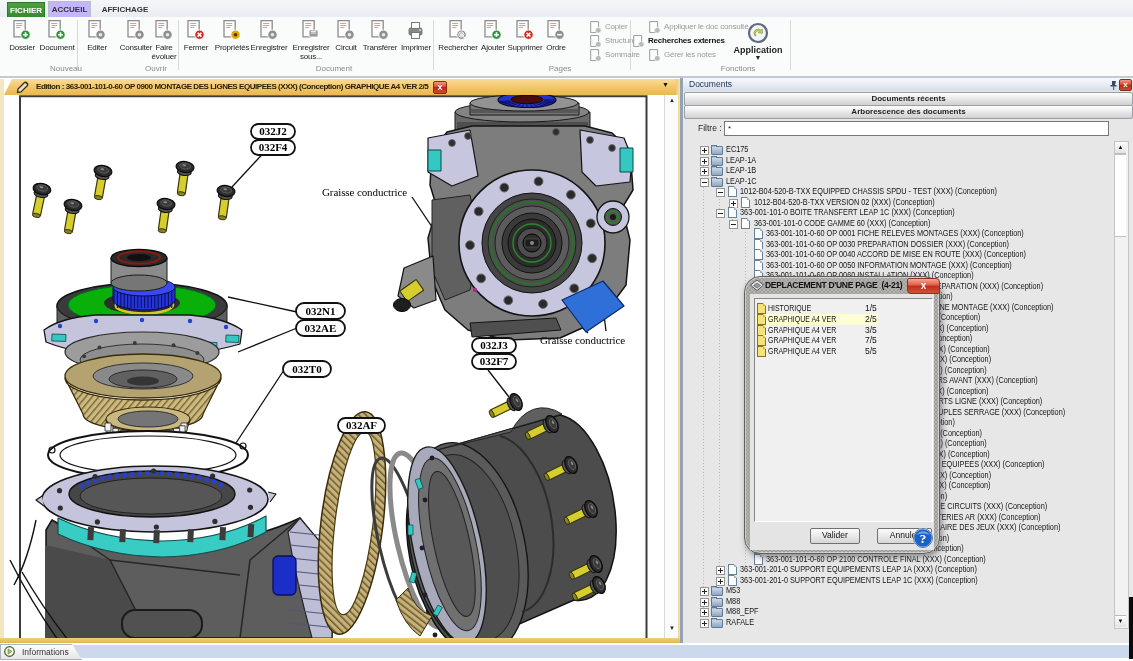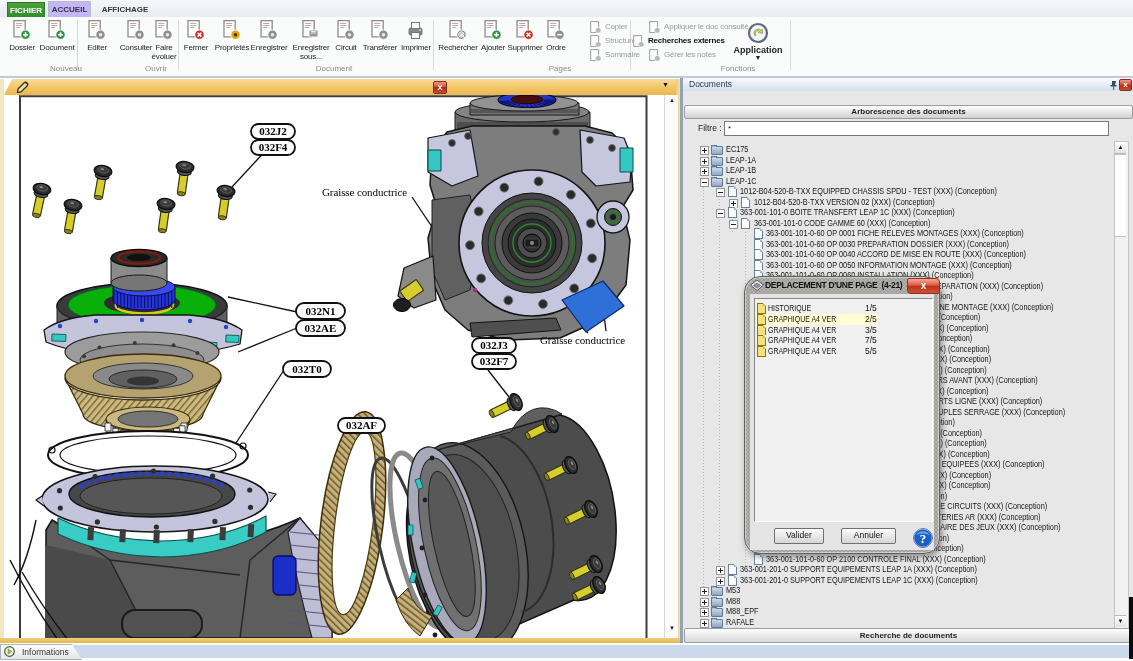--- a/index.html
+++ b/index.html
@@ -59,21 +59,21 @@
 #dlgin{left:5px;top:17px;width:184px;height:256px;background:#e4e4e4;}
 #dlgtitle{left:20px;top:3px;font-size:8.5px;font-weight:bold;color:#111;white-space:nowrap;letter-spacing:-.3px;}
 #dlgclose{left:162px;top:1px;width:31px;height:14px;background:linear-gradient(#f2a896,#dd5a42 45%,#bc2f1c 50%,#cc5236);
  border:1px solid #903020;border-radius:2px 4px 2px 4px;color:#fff;font-size:10px;font-weight:bold;text-align:center;line-height:13px;}
 #dlglist{left:4px;top:4px;width:177px;height:222px;background:#f0f0f0;
  border-top:1px solid #888;border-left:1px solid #888;border-bottom:1px solid #fff;border-right:1px solid #fff;}
 .drow{position:absolute;left:1px;width:160px;height:11px;line-height:11px;font-size:8.5px;color:#111;}
 .drow span.t{transform:scaleX(.82);transform-origin:0 50%;display:inline-block;}
 .drow .n{position:absolute;left:109px;}
 .dbtn{position:absolute;top:234px;height:14px;background:linear-gradient(#fbfbfb,#d6d6d6);
- border:1px solid #707070;border-radius:2px;text-align:center;font-size:8.5px;color:#111;line-height:13px;}
+ border:1px solid #707070;border-radius:2px;text-align:center;font-size:8.5px;color:#111;line-height:13px;margin-left:36px;}
 
 .dot{position:absolute;width:1px;background-image:repeating-linear-gradient(#b8b8b8 0 1px,transparent 1px 3px);}
 .xb{position:absolute;top:2px;width:7px;height:7px;background:#fff;border:1px solid #969696;}
 .xb::before{content:"";position:absolute;left:1px;top:3px;width:5px;height:1px;background:#222;}
 .xb.p::after{content:"";position:absolute;left:3px;top:1px;width:1px;height:5px;background:#222;}
 .fld{position:absolute;top:2px;width:10px;height:7px;background:linear-gradient(#cdd8e6,#90a6c0);border:1px solid #5c7a99;border-radius:1px;}
 .fld::before{content:"";position:absolute;left:-1px;top:-2px;width:4px;height:1px;background:#a9bcd2;border:1px solid #5c7a99;border-bottom:none;}
 .dcc{position:absolute;top:0px;width:7px;height:9px;background:#fff;border:1px solid #68829c;}
 .dcc::before{content:"";position:absolute;right:-1px;top:-1px;border-style:solid;border-width:0 3px 3px 0;border-color:#e7e7e7 #e7e7e7 #9ab0c4 #9ab0c4;}
 .dyel{position:absolute;width:7px;height:9px;background:#f5e27a;border:1px solid #86731a;}
@@ -223,20 +223,21 @@
       <circle cx="11" cy="11" r="9" fill="#f2f4f6" stroke="#5c6b7d" stroke-width="2.2"></circle>
       <path d="M8 14 q-2.5-4 .8-6.2 q2.6-1.8 5 .4 l1.4-1.2 l.3 4.2 l-4.2-.4 l1.3-1.3 q-1.6-1.4-3.2-.3 q-2 1.5-.4 4.3 z" fill="#c6d860" stroke="#7a8a30" stroke-width=".6"></path>
     </svg>
 <div class="abs" style="left:728px;top:28px;width:60px;text-align:center;font-size:9px;font-weight:bold;color:#1e1e1e">Application</div>
 <div class="abs" style="left:728px;top:37px;width:60px;text-align:center;font-size:7px;color:#222">▼</div>
 </div>
 
 <div class="abs" id="docarea">
 <div class="abs" id="sheet"></div>
 <div class="abs" id="goldbar"></div>
+<div class="abs" id="goldtitle">Edition : 363-001-101-0-60 OP 0900 MONTAGE DES LIGNES EQUIPEES (XXX) (Conception) GRAPHIQUE A4 VER 2/5</div>
 <svg class="abs" style="left:16px;top:2px" width="15" height="13">
       <path d="M2 9 L8 3 q1.5-1.5 3 0 q1.5 1.5 0 3 L5 12 L1.5 12.5 Z" fill="#e8e0c0" stroke="#3a3208" stroke-width="1.3"></path>
       <path d="M9 2.2 l2.8 2.8" stroke="#4a3a10" stroke-width="1"></path>
     </svg>
 <div class="redx" style="left:433px;top:3px;width:12px;height:11px;font-size:9px;line-height:10px">x</div>
 <div class="abs" style="left:662px;top:3px;font-size:7px;color:#111">▼</div>
 <div class="abs" id="goldL"></div>
 <div class="abs" id="goldR"></div>
 <div class="abs" id="goldB"></div>
 <div class="abs" id="vsb">
@@ -533,20 +534,21 @@
 </svg>
 </div>
 
 <div class="abs" id="panel">
 <div class="abs" id="phead">Documents</div>
 <svg class="abs" style="left:426px;top:2px" width="9" height="10">
       <path d="M3 1 h4 l-1 4 h1.5 v1.5 h-6 V5 H3 Z" fill="#384a66"></path>
       <rect x="4.2" y="6.5" width="1" height="3.5" fill="#384a66"></rect>
     </svg>
 <div class="redx" style="left:436px;top:1px;width:11px;height:10px;font-size:8px;line-height:10px">x</div>
+<div class="abs pbtn" style="top:14px;">Documents récents</div>
 <div class="abs pbtn" style="top:27px;">Arborescence des documents</div>
 <div class="abs" id="filterlbl">Filtre :</div>
 <div class="abs" id="filterin">*</div>
 <div class="abs" id="tree">
 <div class="dot" style="left:20px;top:8px;height:480px"></div>
 <div class="dot" style="left:36px;top:50px;height:393px"></div>
 <div class="dot" style="left:49px;top:61px;height:32px"></div>
 <div class="dot" style="left:62px;top:92px;height:336px"></div>
 <div class="trow" style="left:0;top:4.0px">
         <b class="xb p" style="left:17px"></b>
@@ -745,21 +747,20 @@
         <b class="xb p" style="left:17px"></b>
         <i class="fld" style="left:28px"></i>
         <span style="position:absolute;left:43px">RAFALE</span>
       </div>
 </div>
 <div class="abs" id="pscroll">
 <div style="position:absolute;left:0;top:0;width:11px;height:11px;background:linear-gradient(#fff,#e2e2e2);border-bottom:1px solid #bbb;font-size:6px;text-align:center;line-height:11px;color:#111">▲</div>
 <div style="position:absolute;left:0;top:12px;width:11px;height:81px;background:#fdfdfd;border:1px solid #c0c0c0;border-left:none;border-right:none"></div>
 <div style="position:absolute;left:0;top:473px;width:11px;height:11px;background:linear-gradient(#fff,#e2e2e2);border-top:1px solid #bbb;font-size:6px;text-align:center;line-height:11px;color:#111">▼</div>
 </div>
-<div class="abs" id="pbot">Recherche de documents</div>
 </div>
 
 <div class="abs" id="dlg">
 <svg class="abs" style="left:5px;top:3px" width="14" height="11">
       <path d="M7 0 L13.5 5 L7 10.5 L.5 5 Z" fill="#e8e8ea" stroke="#555" stroke-width="1"></path>
       <path d="M7 3 L10.5 5.5 L7 8 L3.5 5.5 Z" fill="#9a9aa8" stroke="#444" stroke-width=".6"></path>
     </svg>
 <div class="abs" id="dlgtitle">DEPLACEMENT D'UNE PAGE&nbsp; (4-21)</div>
 <div class="abs" id="dlgclose">x</div>
 <div class="abs" id="dlgin">

